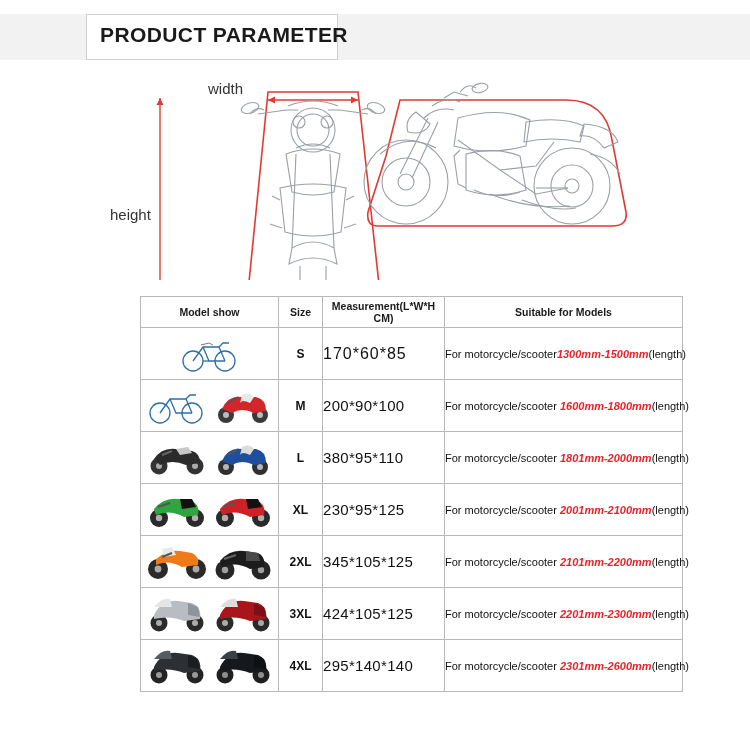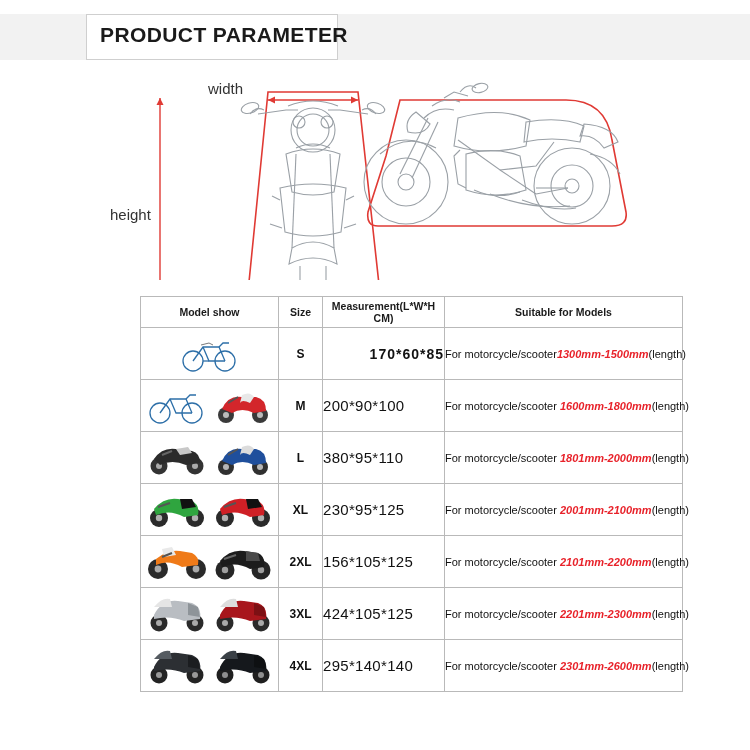--- a/index.html
+++ b/index.html
@@ -125,24 +125,23 @@
     font-size: 11px;
     color: #111;
     white-space: nowrap;
   }
   .range {
     color: #e8222a;
     font-style: italic;
     font-weight: bold;
   }
   .row-first .cell-meas-first {
-    font-weight: bold;
-    font-size: 14px;
+    font-weight: normal;
+    font-size: 16px;
     letter-spacing: 1px;
-    text-align: right;
   }
 
   
   .thumbs {
     display: flex;
     align-items: center;
     justify-content: center;
     gap: 4px;
     height: 51px;
   }
@@ -433,21 +432,21 @@
                 <circle cx="13" cy="29" r="3.2" fill="#9f9f9f"></circle>
                   <circle cx="49" cy="29" r="3.2" fill="#9f9f9f"></circle>
                 <path d="M8 20 q10 -12 24 -10 l14 2 q8 4 6 14 l-14 2 q-14 -8 -28 -2 z" fill="#1c1c1c"></path>
                 <path d="M34 10 l12 2 l2 8 l-14 0 z" fill="#4a4a4a"></path>
                 <path d="M24 14 l-12 4" stroke="#666" stroke-width="2" fill="none"></path>
               </svg>
             </div>
           </div>
         </td>
         <td class="cell-size">2XL</td>
-        <td class="cell-meas">156*105*125</td>
+        <td class="cell-meas">345*105*125</td>
         <td class="cell-suit"><span>For motorcycle/scooter </span><span class="range">2101mm-2200mm</span><span>(length)</span></td>
       </tr>
 
       <tr>
         <td class="cell-model">
           <div class="thumbs">
             <div class="thumb">
               <svg width="62" height="42" viewBox="0 0 62 42">
                 <circle cx="13" cy="30" r="8.5" fill="#2a2a2a"></circle>
                   <circle cx="49" cy="30" r="8.5" fill="#2a2a2a"></circle>

